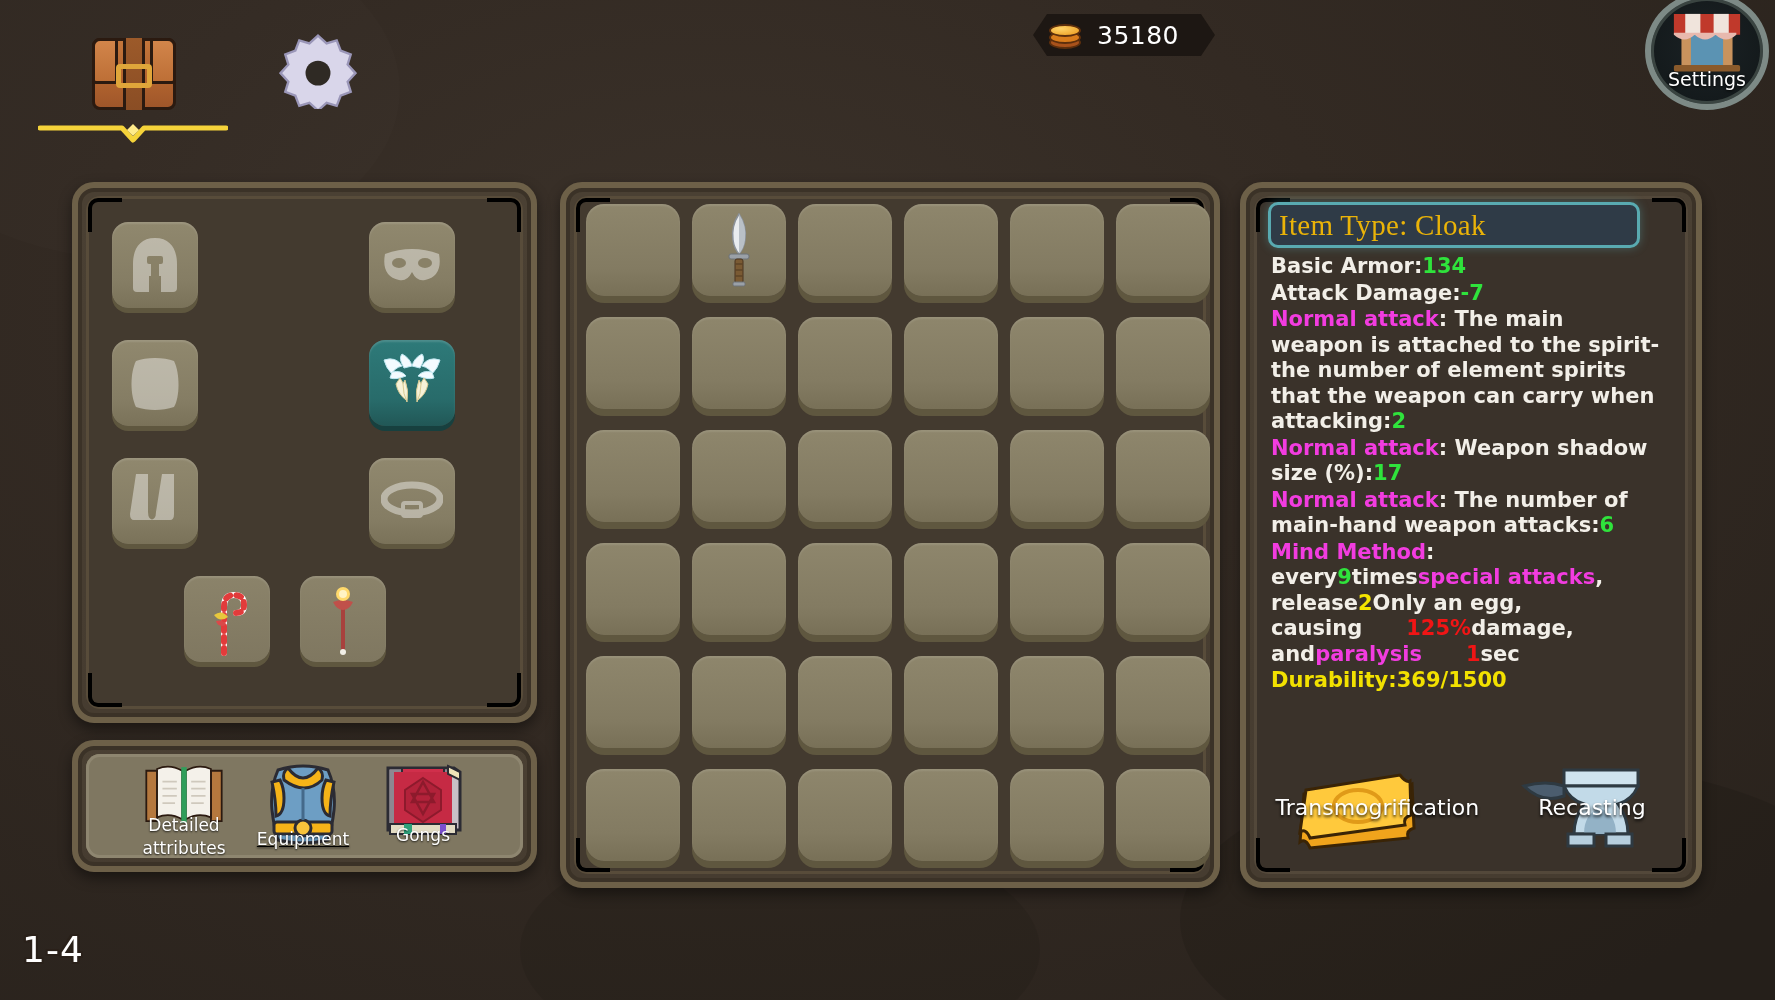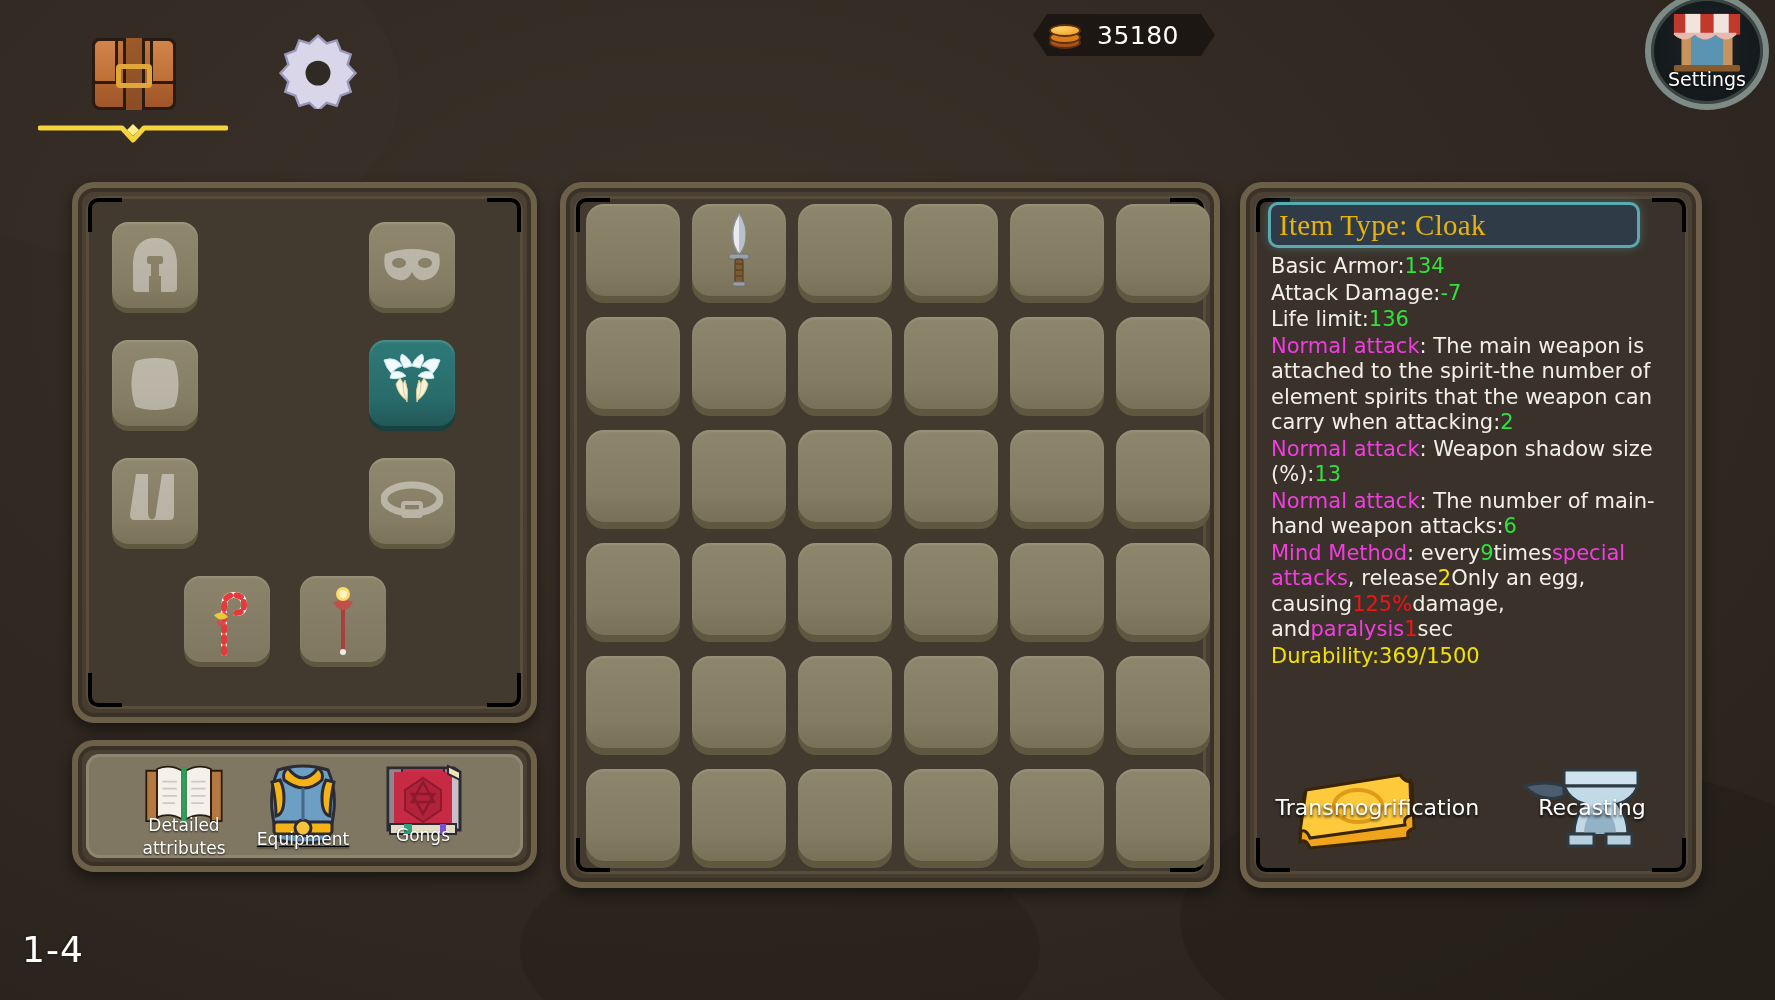--- a/index.html
+++ b/index.html
@@ -190,25 +190,25 @@
     display: flex; align-items: center; padding-left: 8px;
     box-shadow: 0 0 10px rgba(96,190,200,.35);
   }
   #item-title {
     color: #eab308; font-size: 29px; letter-spacing: .3px; white-space: nowrap; font-family: Liberation Serif, serif;
   }
   #stat-list {
     position: absolute; left: 25px; top: 66px; width: 390px;
     font-size: 21px; line-height: 25.5px; color: #f2efe8;
   }
-  .stat-line { margin-bottom: 1px; }
+  .stat-line { margin-bottom: 1px; font-weight: bold; }
   .v-green { color: #2fe33c; }
   .v-magenta { color: #f23ce0; }
   .v-yellow { color: #f5e500; }
-  .v-red { color: #f01515; }
+  .v-red { color: #f01515; padding-left: 44px; }
   .v-durability { color: #f2e100; }
 
   #detail-actions { position: absolute; left: 0; bottom: 18px; width: 100%; height: 110px; }
   .act-btn {
     position: absolute; width: 190px; height: 100px; cursor: pointer;
     display: flex; align-items: center; justify-content: center;
   }
   .act-label {
     position: relative; z-index: 5; color: #fff; font-size: 22px; text-align: center;
     line-height: 24px; text-shadow: 0 2px 3px rgba(0,0,0,.9); width: 175px;
@@ -470,23 +470,22 @@
     <div class="corner bl"></div>
     <div class="corner br"></div>
 
     <div id="item-title-bar">
       <span id="item-title">Item Type: Cloak</span>
     </div>
 
     <div id="stat-list">
         <div class="stat-line"><span>Basic Armor:</span><span class="v-green">134</span></div>
         <div class="stat-line"><span>Attack Damage:</span><span class="v-green">-7</span></div>
-        <div class="stat-line"><span>Life limit:</span><span class="v-green">136</span></div>
         <div class="stat-line"><span class="v-magenta">Normal attack</span><span>: The main weapon is attached to the spirit-the number of element spirits that the weapon can carry when attacking:</span><span class="v-green">2</span></div>
-        <div class="stat-line"><span class="v-magenta">Normal attack</span><span>: Weapon shadow size (%):</span><span class="v-green">13</span></div>
+        <div class="stat-line"><span class="v-magenta">Normal attack</span><span>: Weapon shadow size (%):</span><span class="v-green">17</span></div>
         <div class="stat-line"><span class="v-magenta">Normal attack</span><span>: The number of main-hand weapon attacks:</span><span class="v-green">6</span></div>
         <div class="stat-line"><span class="v-magenta">Mind Method</span><span>: every</span><span class="v-green">9</span><span>times</span><span class="v-magenta">special attacks</span><span>, release</span><span class="v-yellow">2</span><span>Only an egg, causing</span><span class="v-red">125%</span><span>damage, and</span><span class="v-magenta">paralysis</span><span class="v-red">1</span><span>sec</span></div>
         <div class="stat-line v-durability">Durability:369/1500</div>
       </div>
 
     <div id="detail-actions">
       <div class="act-btn" style="left:22px; top:4px;">
         <svg style="position:absolute;left:28px;top:14px;" width="120" height="82" viewBox="0 0 120 82">
           <path d="M8 22 L106 6 q6 8 10 6 l2 44 q-8 2 -6 10 L14 76 q-4 -10 -10 -6 z" fill="#f0a41c" stroke="#3a2406" stroke-width="3"></path>
           <path d="M10 18 L104 3 q6 8 10 6 l1 34 q-8 2 -6 10 L14 66 q-4 -10 -10 -6 z" fill="#ffc93c" stroke="#3a2406" stroke-width="3"></path>

